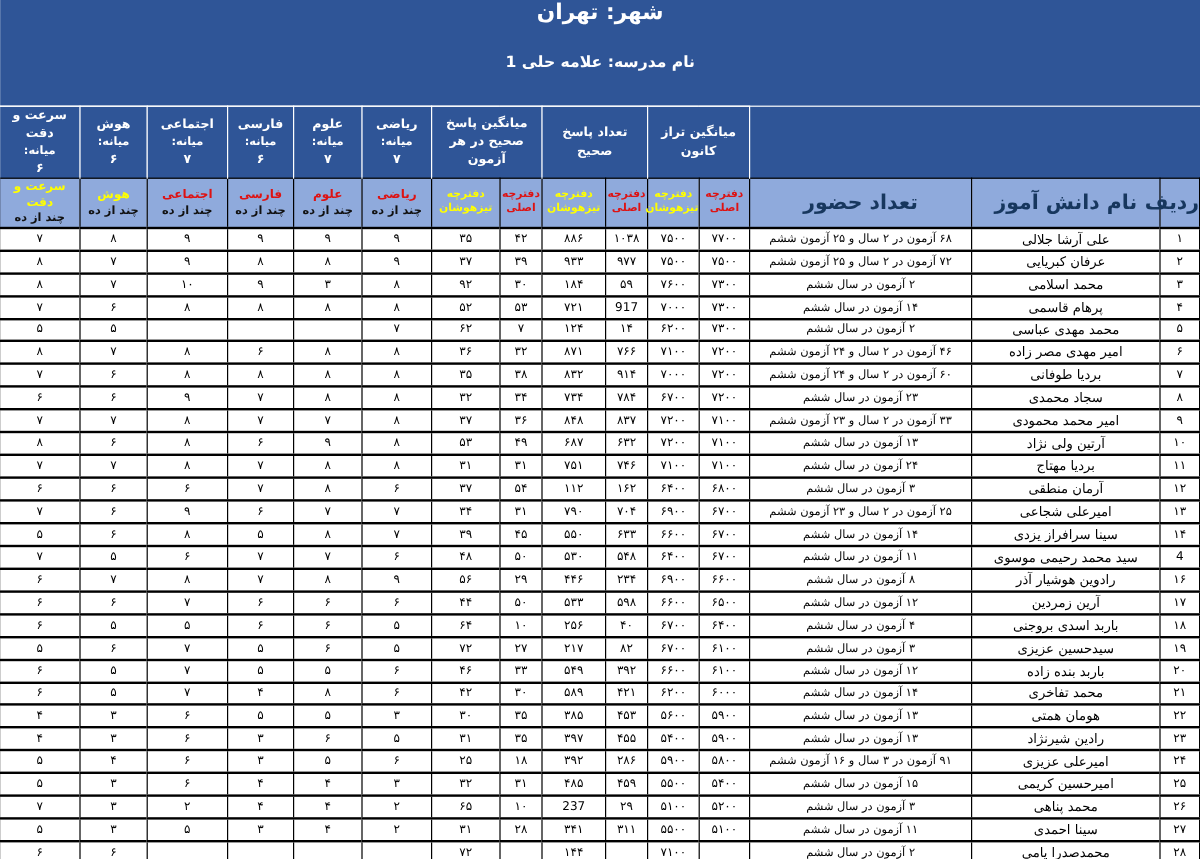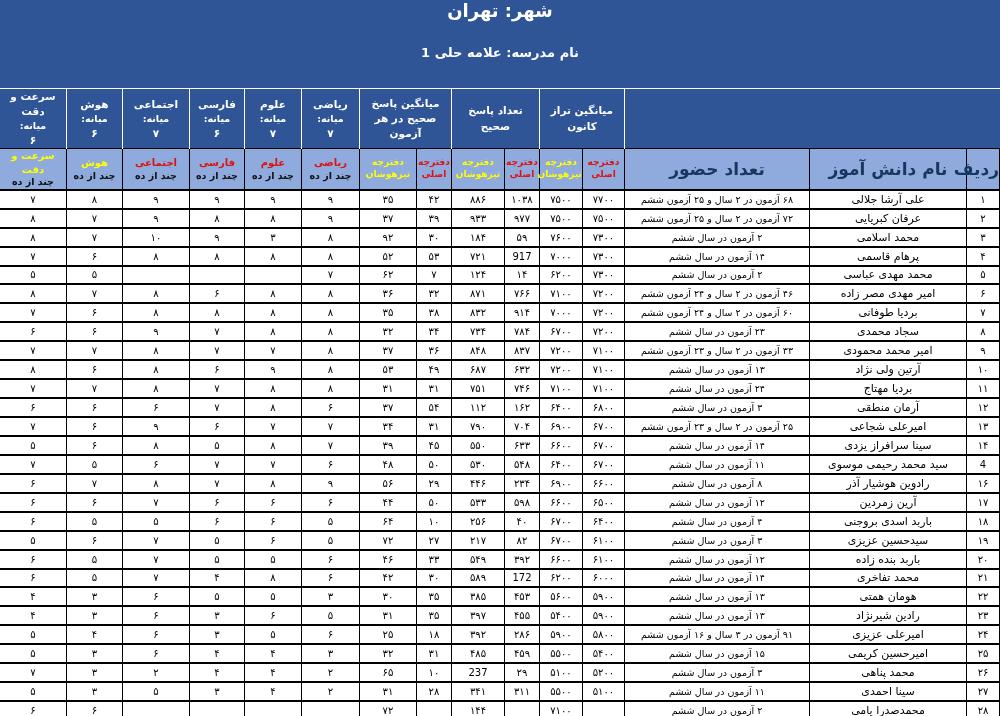--- a/index.html
+++ b/index.html
@@ -489,21 +489,21 @@
         <td class="d">۷</td>
         <td class="d">۵</td>
         <td class="d">۶</td>
       </tr>
       <tr class="data">
         <td class="d">۲۱</td>
         <td class="d nm">محمد تفاخری</td>
         <td class="d att">۱۴ آزمون در سال ششم</td>
         <td class="d">۶۰۰۰</td>
         <td class="d">۶۲۰۰</td>
-        <td class="d">172</td>
+        <td class="d">۴۲۱</td>
         <td class="d">۵۸۹</td>
         <td class="d">۳۰</td>
         <td class="d">۴۲</td>
         <td class="d">۶</td>
         <td class="d">۸</td>
         <td class="d">۴</td>
         <td class="d">۷</td>
         <td class="d">۵</td>
         <td class="d">۶</td>
       </tr>

